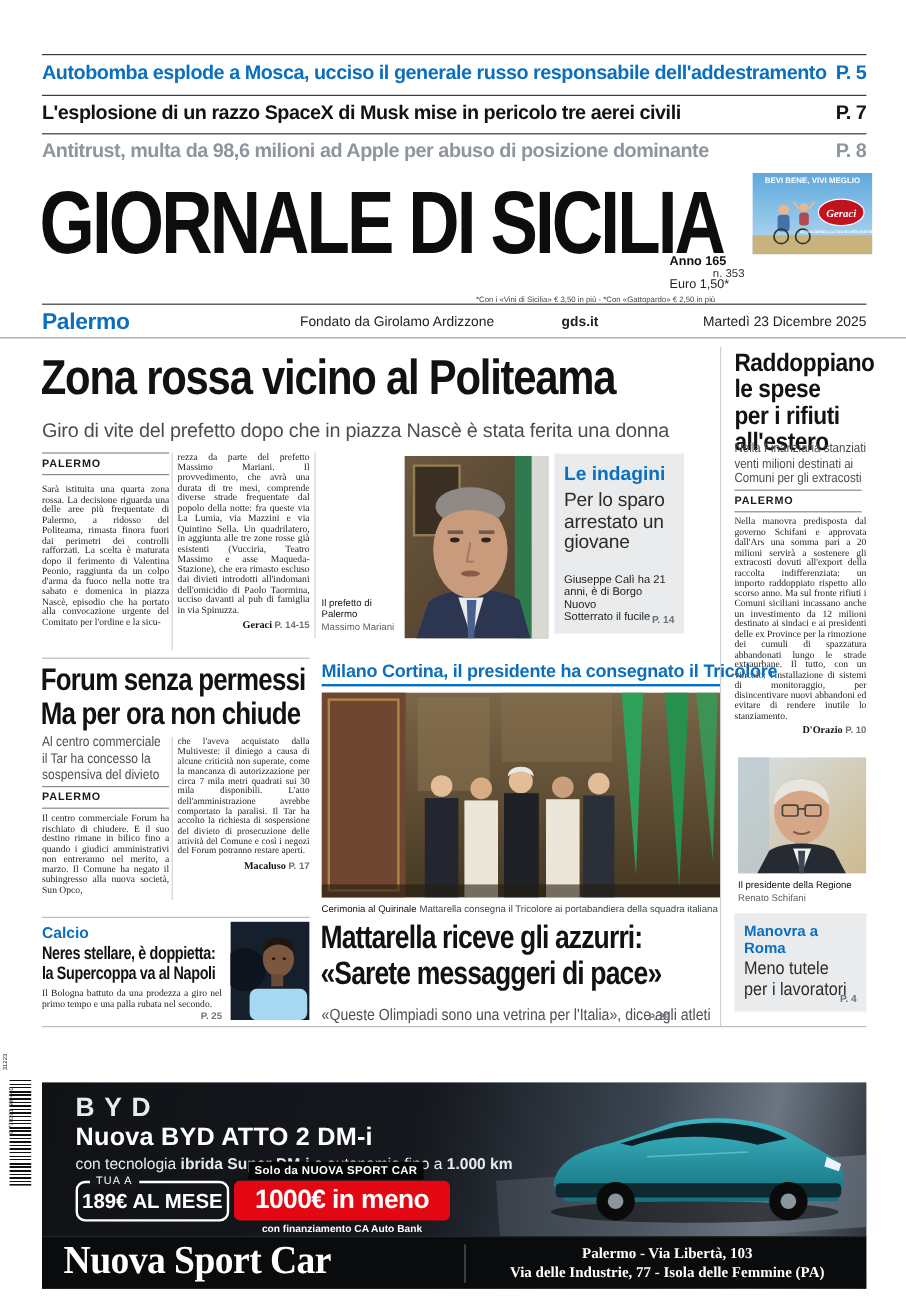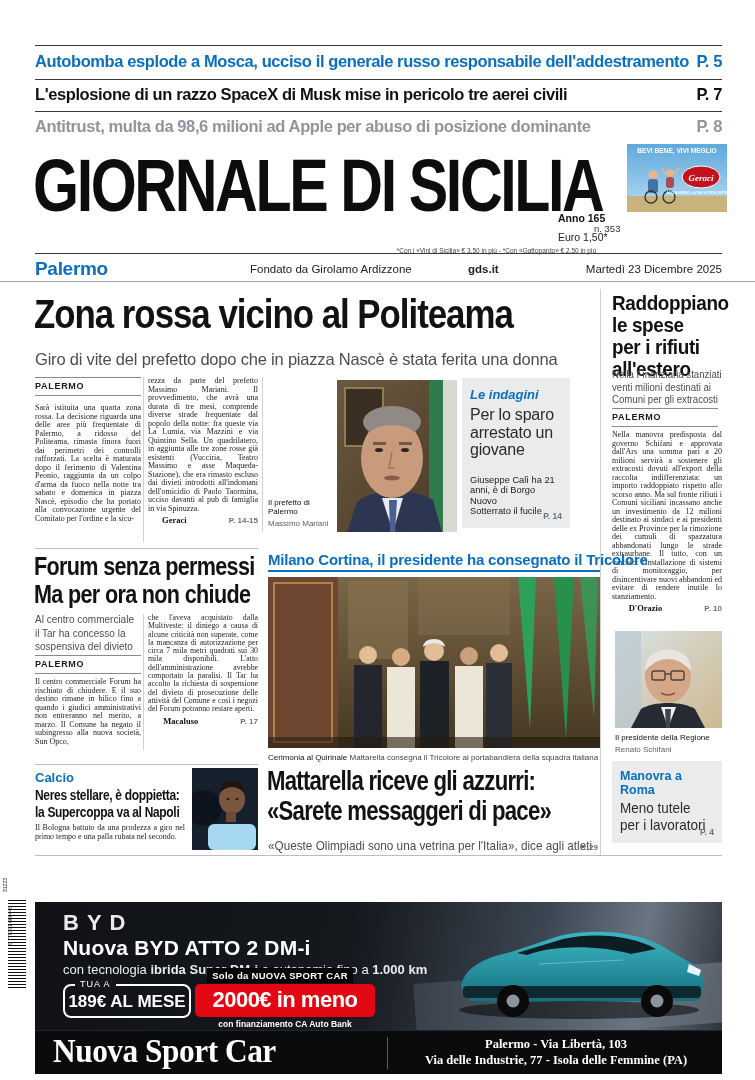--- a/index.html
+++ b/index.html
@@ -9,21 +9,21 @@
   .rule { position:absolute; height:1px; background:#b9bcc0; }
   .rule-dark { background:#3a3a3a; }
   .vrule { position:absolute; width:1px; background:#cfd2d5; }
   .cond { transform-origin:0 0; display:block; }
   .hl { font-weight:bold; letter-spacing:-0.4px; color:#121212; }
   .kicker { font-size:9px; font-weight:bold; letter-spacing:.7px; color:#1a1a1a;
             border-top:1px solid #8a8a8a; border-bottom:1px solid #8a8a8a; padding:3px 0 4px; }
   .bodytxt { font-family:"Liberation Serif",serif; font-size:8px; line-height:8.5px; text-align:justify; color:#1c1c1c; }
   .byline { font-family:"Liberation Serif",serif; font-size:8.5px; text-align:right; margin-top:2px; }
   .byline b { color:#111; }
-  .pageref { color:#6d7278; font-weight:bold;margin-left:40px; }
+  .pageref { color:#6d7278; font-weight:bold; }
   .cap-bold { font-size:8px; font-weight:normal; color:#111; }
   .cap-norm { font-size:8px; color:#5a5f63; }
   .graybox { background:#e9ebed; }
   .blue { color:#0b6fbe; }
   .deck { color:#4a4e52; }
 </style>
 </head>
 <body>
 
 <div class="rule rule-dark" style="left:35px;top:45px;width:687px;"></div>
@@ -128,21 +128,21 @@
     <rect x="36" y="62" width="13" height="3" fill="#6e5a46"></rect>
     <rect x="62" y="62" width="13" height="3" fill="#6e5a46"></rect>
     <ellipse cx="42" cy="70" rx="4" ry="2" fill="#2f241c"></ellipse>
     <ellipse cx="68" cy="70" rx="4" ry="2" fill="#2f241c"></ellipse>
     <path d="M55,72 L52,88 L58,88" fill="none" stroke="#a5765c" stroke-width="1.5"></path>
     <ellipse cx="55" cy="98" rx="8" ry="2.5" fill="#8a5a48"></ellipse>
   </svg>
 </div>
 
 <div class="abs graybox" style="left:462px;top:378px;width:108px;height:150px;padding:9px 8px;">
-  <span class="blue" style="font-size:13px;font-weight:bold;display:block;font-style:italic;">Le indagini</span>
+  <span class="blue" style="font-size:16px;font-weight:bold;display:block;">Le indagini</span>
   <span style="font-size:16px;line-height:17.5px;color:#2b2b2b;display:block;margin-top:4px;letter-spacing:-0.2px;">Per lo sparo arrestato un giovane</span>
   <span style="font-size:9.3px;line-height:10.5px;color:#222;display:block;margin-top:16px;">Giuseppe Calì ha 21 anni, è di Borgo Nuovo</span>
   <span style="font-size:9.3px;line-height:10.5px;color:#222;display:block;">Sotterrato il fucile</span>
   <span class="pageref abs" style="right:8px;bottom:7px;font-size:8.5px;">P. 14</span>
 </div>
 
 <div class="vrule" style="left:600px;top:289px;height:566px;"></div>
 
 <div class="abs" style="left:612px;top:292px;width:122px;">
   <div class="cond" style="transform:scaleX(0.9);">
@@ -302,21 +302,21 @@
   <span class="abs" style="left:28px;top:8px;font-size:22px;font-weight:bold;letter-spacing:8px;color:#e8eaec;">BYD</span>
   <span class="abs" style="left:28px;top:34px;font-size:21px;font-weight:bold;letter-spacing:0.2px;">Nuova BYD ATTO 2 DM-i</span>
   <div class="abs" style="left:28px;top:60px;font-size:13px;color:#e9ecef;">
     <span>con tecnologia </span><b>ibrida Super DM-i</b><span> e autonomia fino a </span><b>1.000 km</b>
   </div>
   <div class="abs" style="left:28px;top:82px;width:128px;height:34px;border:2px solid #fff;border-radius:8px;text-align:center;">
     <span class="abs" style="left:10px;top:-7px;background:#14161a;padding:0 5px;font-size:9px;letter-spacing:1px;">TUA A</span>
     <span style="font-size:17px;font-weight:bold;line-height:31px;">189€ AL MESE</span>
   </div>
   <div class="abs" style="left:172px;top:66px;width:146px;height:15px;background:#050505;text-align:center;font-size:9.5px;font-weight:bold;line-height:15px;letter-spacing:0.3px;">Solo da NUOVA SPORT CAR</div>
-  <div class="abs" style="left:160px;top:82px;width:180px;height:33px;background:#e30613;border-radius:5px;text-align:center;font-size:22px;font-weight:bold;line-height:32px;letter-spacing:-0.5px;">2000€ in meno</div>
+  <div class="abs" style="left:160px;top:82px;width:180px;height:33px;background:#e30613;border-radius:5px;text-align:center;font-size:22px;font-weight:bold;line-height:32px;letter-spacing:-0.5px;">1000€ in meno</div>
   <span class="abs" style="left:160px;top:117px;width:180px;text-align:center;font-size:8.5px;font-weight:bold;">con finanziamento CA Auto Bank</span>
   <span class="abs" style="left:28px;top:131px;font-size:6px;color:#9aa0a6;">Anticipo 5.250€ · 35 canoni mensili di 189€ · Valore Residuo 18.840€</span>
 
   <div class="abs" style="left:408px;top:4px;width:272px;height:122px;">
     <svg width="272" height="122" viewBox="0 0 272 122">
       <defs>
           <linearGradient id="teal" x1="0" y1="0" x2="0" y2="1">
             <stop offset="0" stop-color="#3db6c4"></stop>
             <stop offset="1" stop-color="#14707e"></stop>
           </linearGradient>

